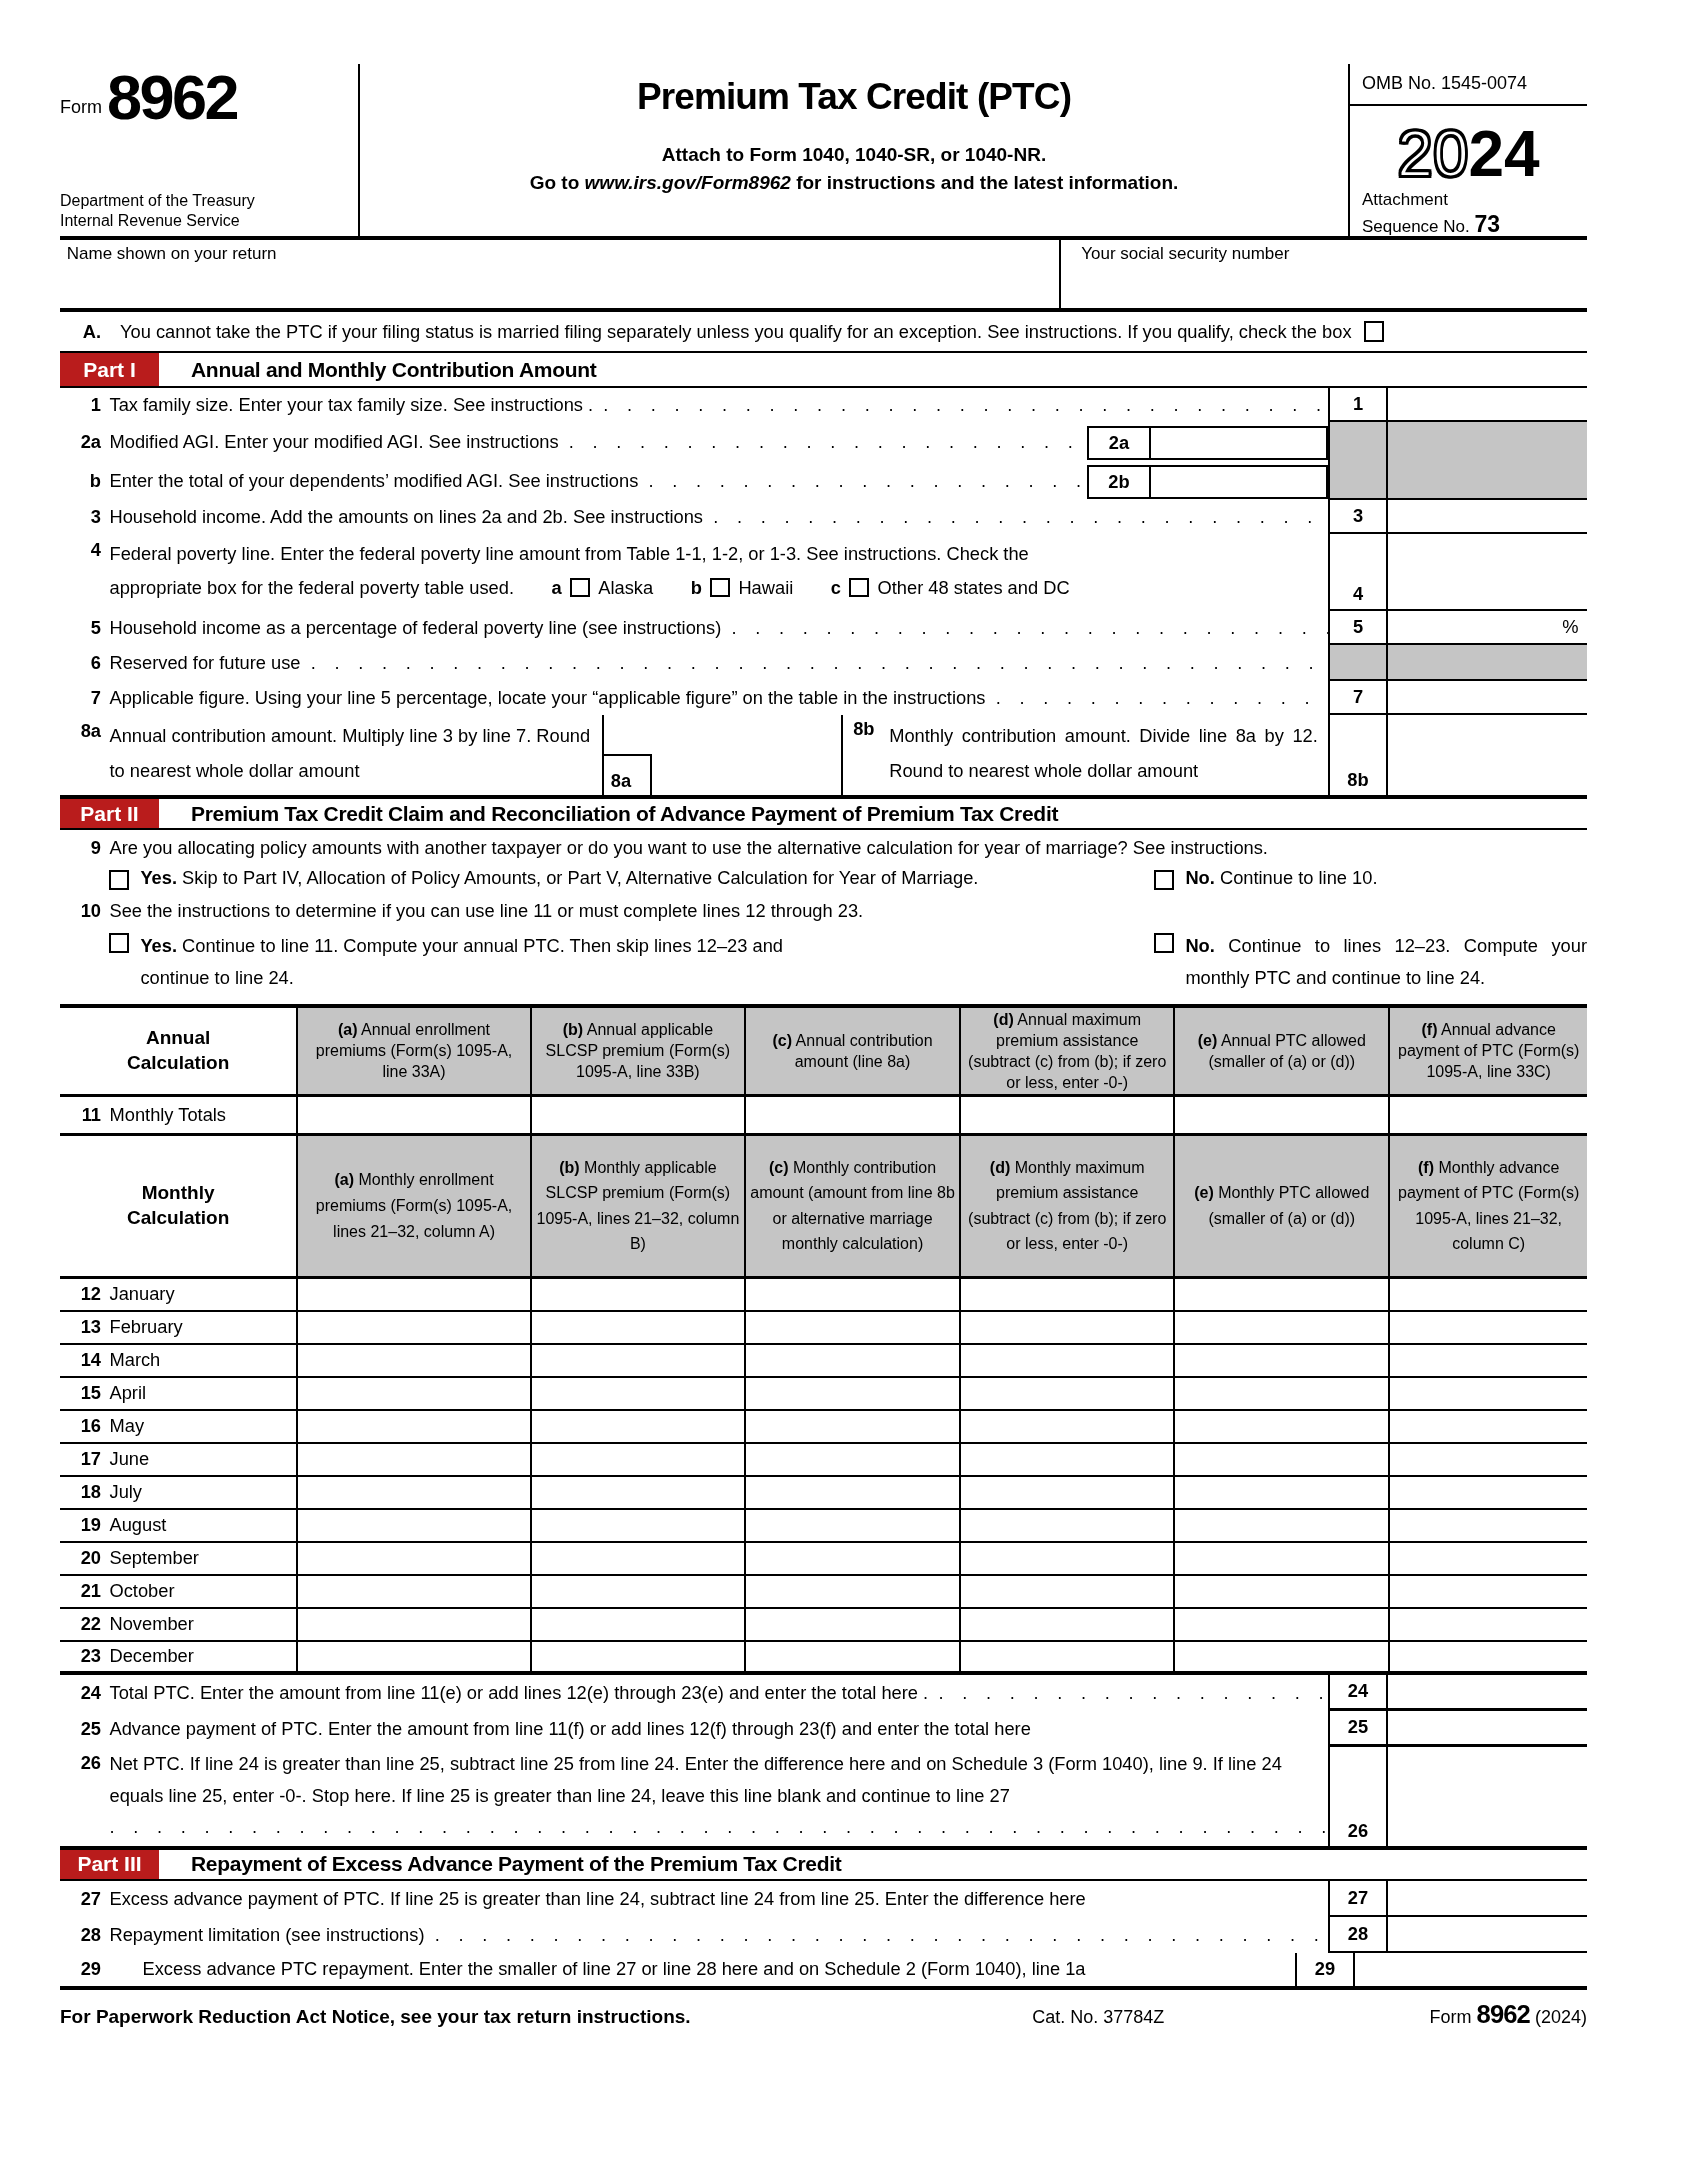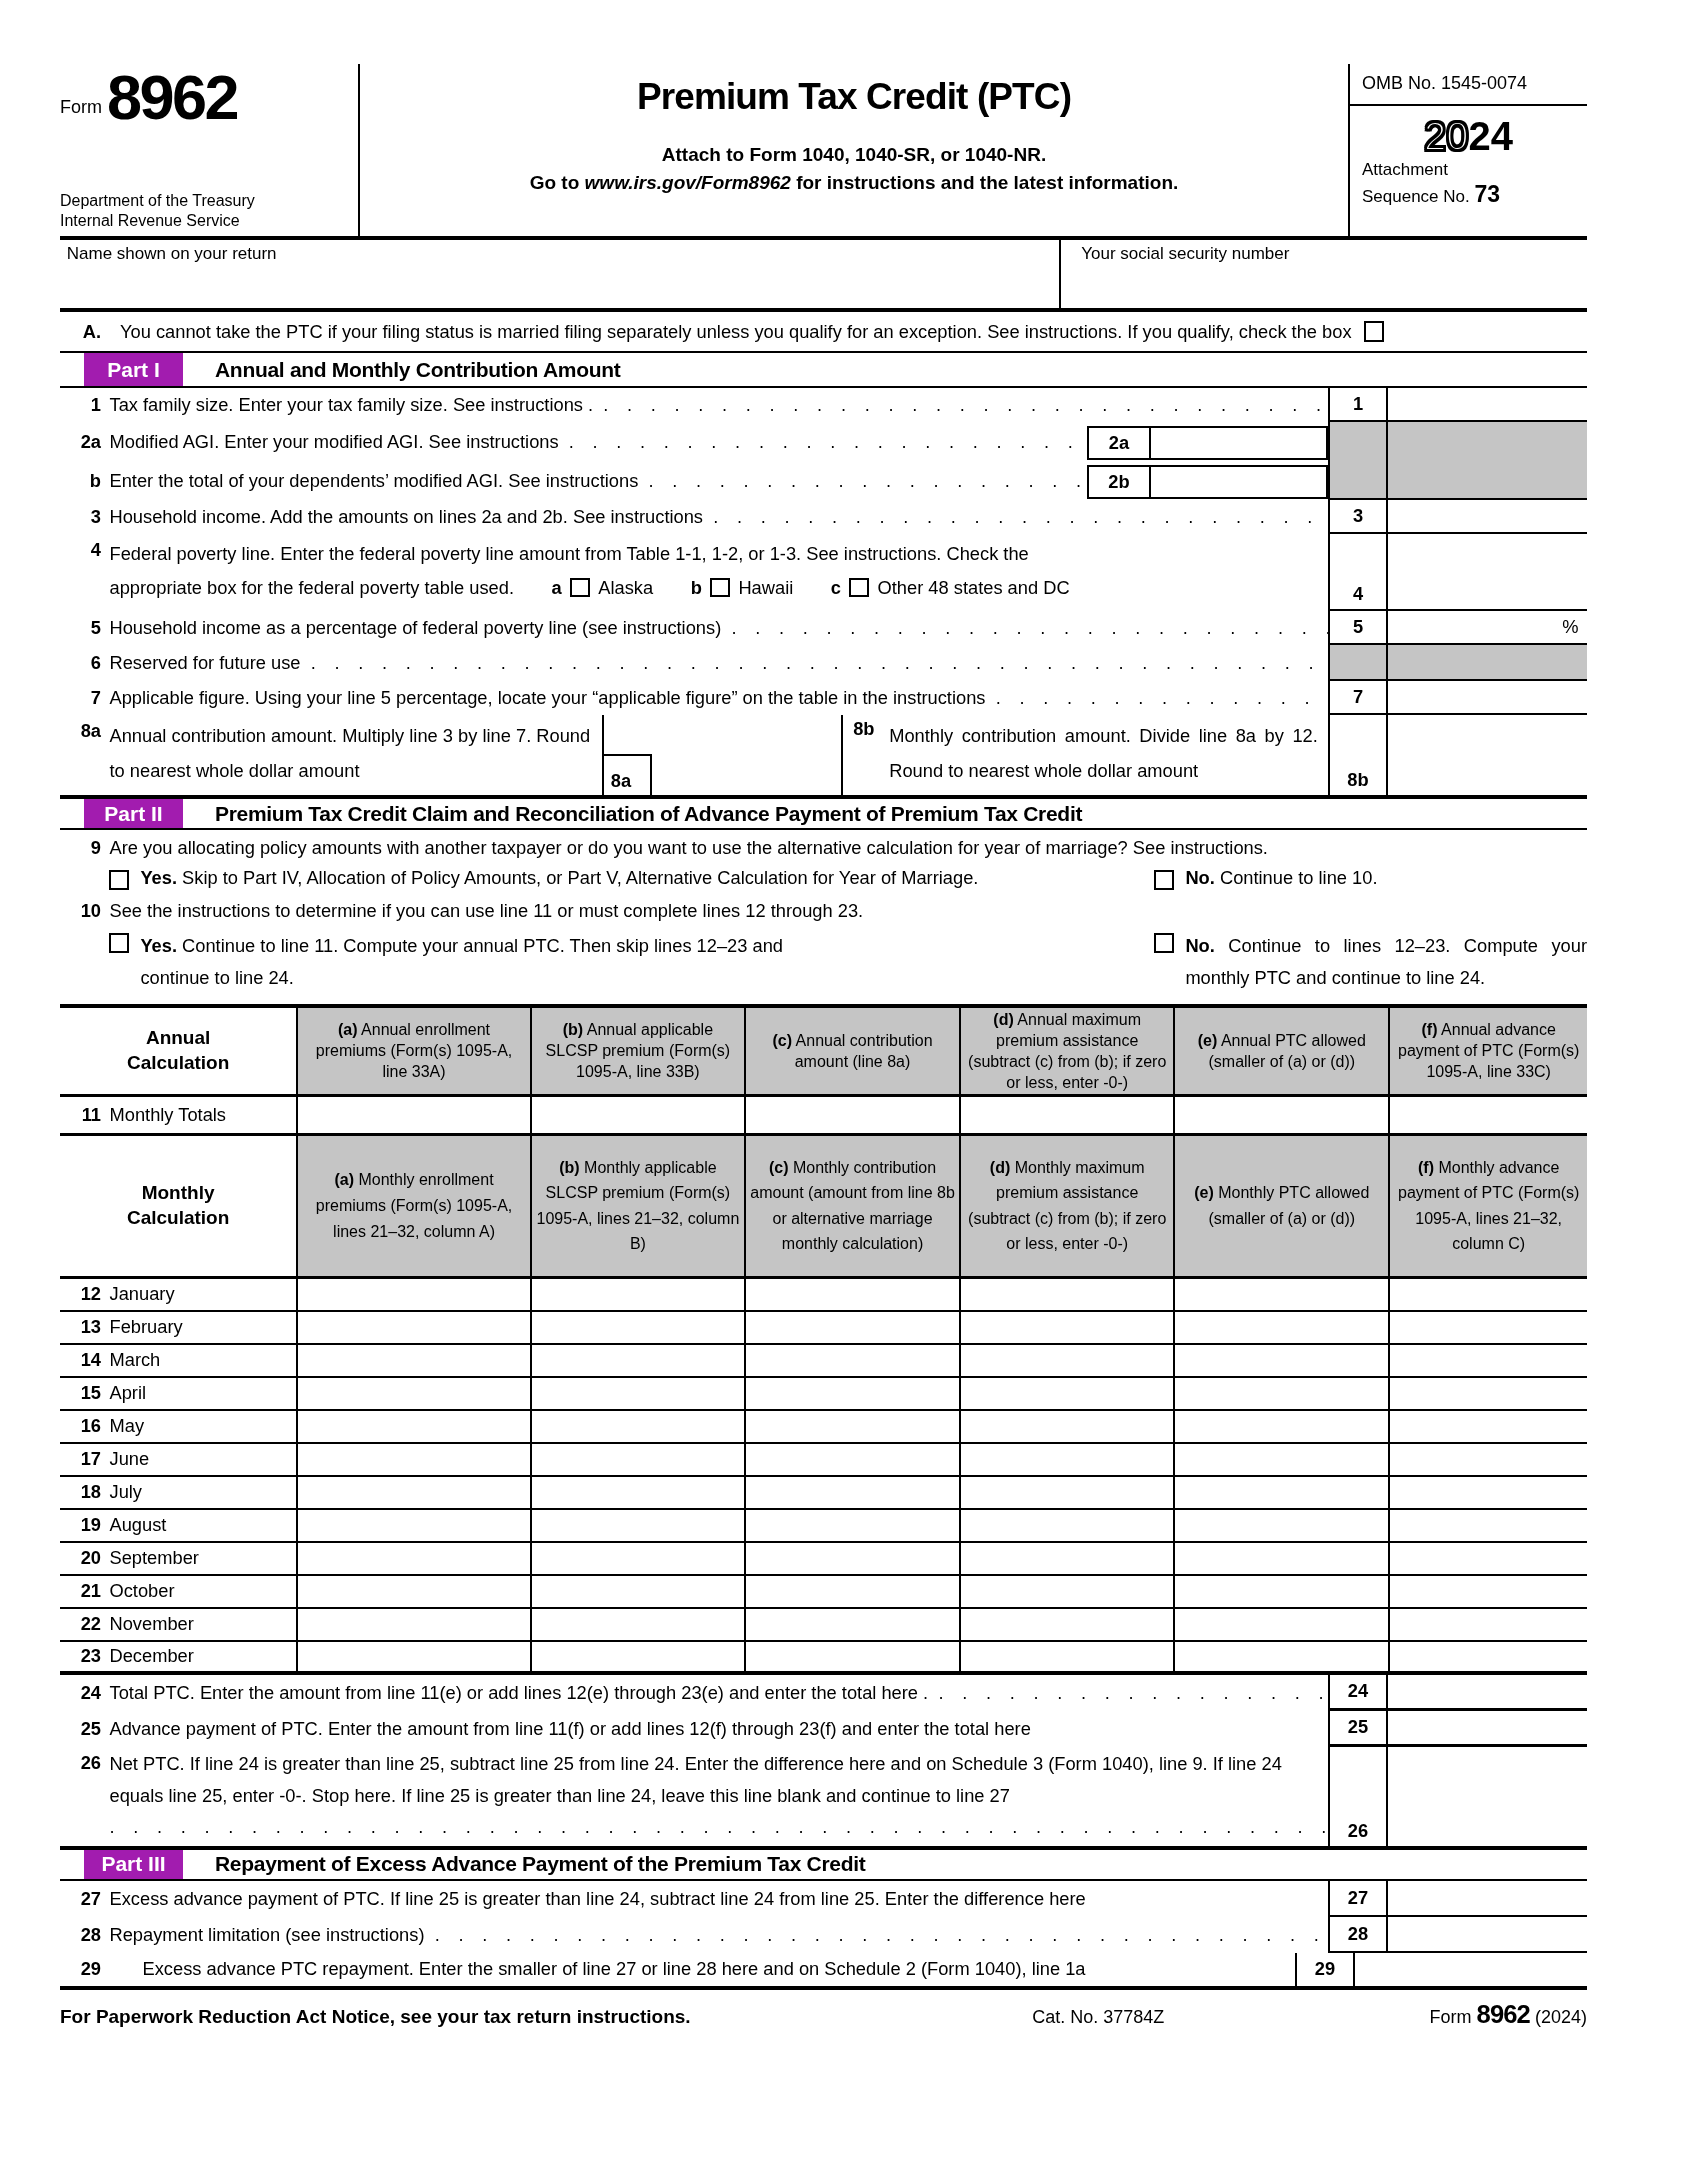--- a/index.html
+++ b/index.html
@@ -15,21 +15,21 @@
   .form-word { font-size:18px; padding-bottom:6.8px; }
   .form-no { font-size:63px; font-weight:bold; letter-spacing:-2.6px; line-height:0.85; }
   .agency { font-size:16px; line-height:1.25; }
   .hdr-center { flex:1; text-align:center; padding-top:12px; }
   .hdr-title { font-size:37px; font-weight:bold; letter-spacing:-0.9px; }
   .hdr-attach { font-size:19px; font-weight:bold; margin-top:25.6px; }
   .hdr-goto { font-size:19px; font-weight:bold; margin-top:6.8px; }
   .url { font-style:italic; }
   .hdr-right { width:239px; border-left:2.1px solid #000; display:flex; flex-direction:column; }
   .omb { font-size:18px; padding:8.5px 0 10.2px 12px; border-bottom:2.1px solid #000; }
-  .yearbox { text-align:center; font-size:40px; padding-top:10px; line-height:1.0; }
+  .yearbox { text-align:center; font-size:64px; padding-top:16px; line-height:1.0; }
   .y20 { color:#fff; -webkit-text-stroke:2.1px #000;
          text-shadow:-1.7px -1.7px 0 #000,1.7px -1.7px 0 #000,-1.7px 1.7px 0 #000,1.7px 1.7px 0 #000,-1.7px 0 0 #000,1.7px 0 0 #000,0 -1.7px 0 #000,0 1.7px 0 #000; }
   .y24 { font-weight:bold; }
   .attach-seq { font-size:17px; line-height:1.25; padding:3.4px 0 0 12px; }
   .seq-no { font-size:23px; font-weight:bold; }
 
   
   .name-row { display:flex; height:72px; border-bottom:4.3px solid #000; font-size:17px;gap:10px; }
   .name-cell { flex:1; border-right:2.1px solid #000; padding:4.3px 6.8px; }
   .ssn-cell { width:516px; padding:4.3px 10.2px; }
@@ -37,21 +37,21 @@
   
   .row-a { display:flex; align-items:center; height:41px; border-bottom:2.1px solid #000; font-size:18.3px; }
   .a-letter { width:41px; text-align:right; font-weight:bold; flex:none; }
   .a-text { padding-left:19px; }
   .cb { width:20.4px; height:20.4px; border:2.1px solid #000; flex:none; display:inline-block; background:#fff; }
   .row-a .cb { margin-left:12px; }
 
   
   .part-bar { display:flex; align-items:stretch; height:35px; border-bottom:2.1px solid #000; }
   .part-bar.t5 { border-top:4.3px solid #000; }
-  .part-label { background:#a21caf; color:#fff; font-weight:bold; font-size:21px; width:99px; display:flex; align-items:center; justify-content:center;margin-left:24px; }
+  .part-label { background:#b91c1c; color:#fff; font-weight:bold; font-size:21px; width:99px; display:flex; align-items:center; justify-content:center; }
   .part-title { font-weight:bold; font-size:21px; display:flex; align-items:center; padding-left:32px; letter-spacing:-0.3px; }
 
   
   .frow { display:flex; font-size:18.3px; }
   .ln-no { width:41px; flex:none; text-align:right; font-weight:bold; display:flex; align-items:center; justify-content:flex-end; }
   .ln-text { padding-left:8.5px; display:flex; align-items:center; }
   .dots { flex:1; overflow:hidden; white-space:nowrap; word-spacing:13.6px; display:flex; align-items:center; padding-left:10.2px; }
   .numbox { width:60px; flex:none; border-left:2.1px solid #000; border-right:2.1px solid #000; font-weight:bold;
             display:flex; align-items:center; justify-content:center; }
   .entry { width:199px; flex:none; display:flex; align-items:center; justify-content:flex-end; padding-right:8.5px; }

